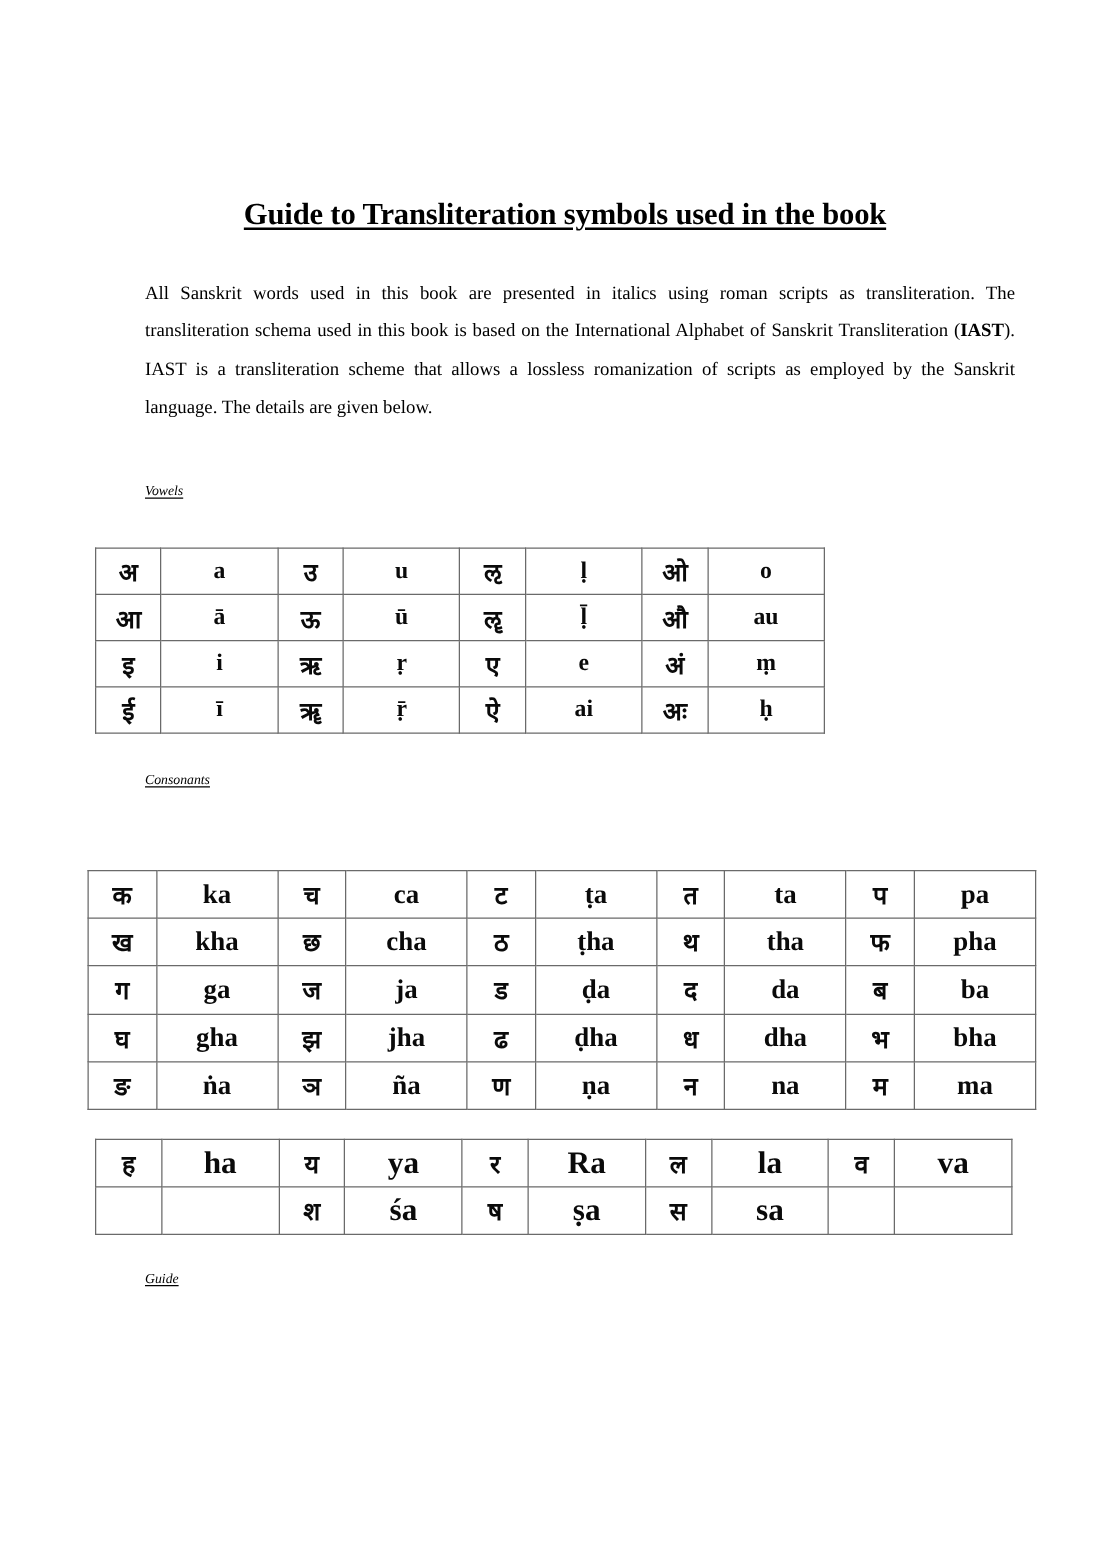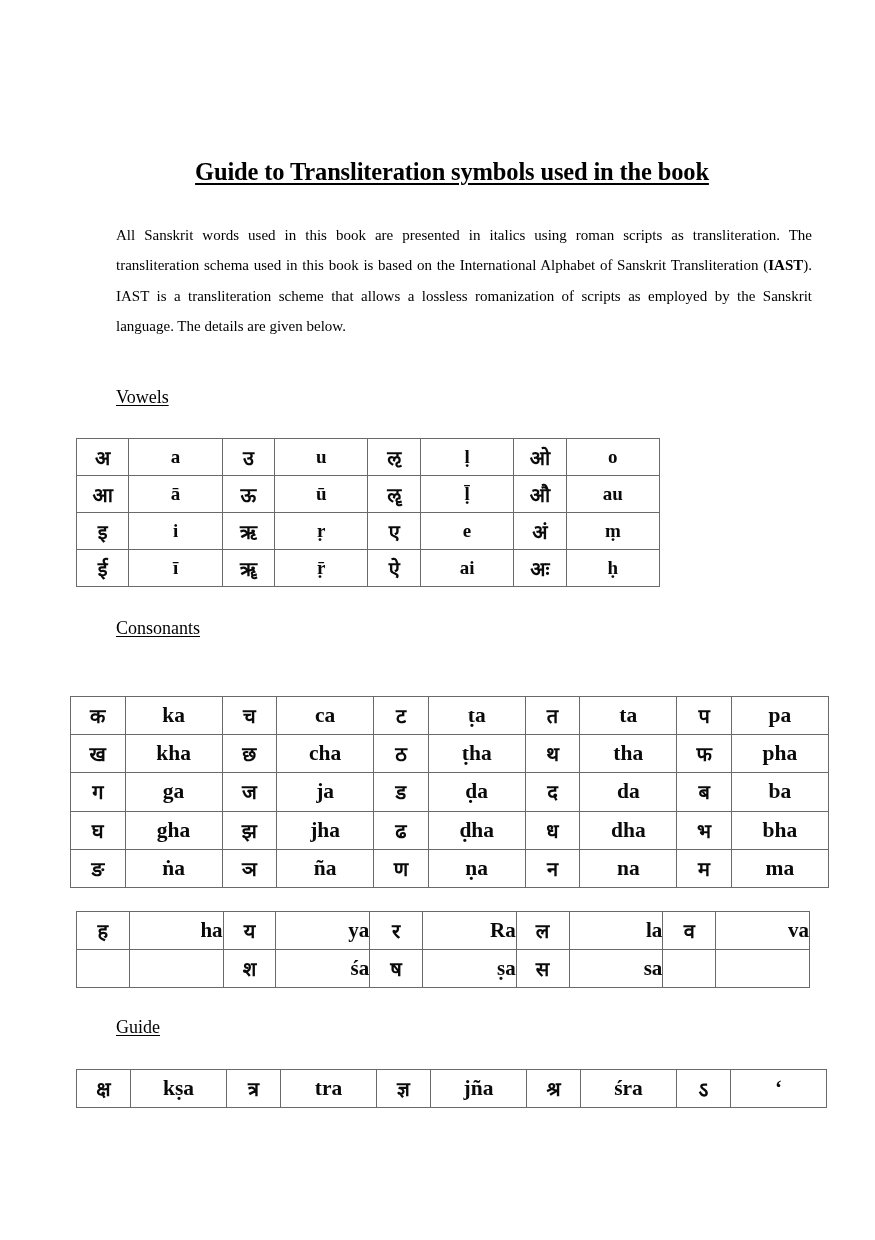--- a/index.html
+++ b/index.html
@@ -50,21 +50,22 @@
     line-height: 30.4px;
     text-align: justify;
     text-align-last: left;
     hyphens: none;
   }
   .intro b { font-weight: bold; }
 
   
   .section-label {
     position: absolute;
-    font-size: 18px;
+    font-size: 11px;
+    font-style: italic;
     text-decoration: underline;
     text-underline-offset: 2px;
     white-space: nowrap;
   }
   #label-vowels     { left: 104px; top: 347px; }
   #label-consonants { left: 104px; top: 578px; }
   #label-others     { left: 104px; top: 977px; }
 
   
   table.grid {
@@ -111,21 +112,21 @@
   #table-consonants td.latin { font-size: 21.5px; }
 
   
   #table-semivowels {
     left: 64px;
     top: 871px;
     width: 734px;
   }
   #table-semivowels td { height: 37px; }
   #table-semivowels td.deva  { font-size: 20px; }
-  #table-semivowels td.latin { font-size: 21px; text-align: right; }
+  #table-semivowels td.latin { font-size: 25px; }
 
   
   #table-others {
     left: 64px;
     top: 1029px;
     width: 751px;
   }
   #table-others td { height: 37px; }
   #table-others td.deva  { font-size: 20px; }
   #table-others td.latin { font-size: 21.5px; }
@@ -319,42 +320,14 @@
           <td class="deva">स</td>
           <td class="latin">sa</td>
           <td class="deva"></td>
           <td class="latin"></td>
         </tr>
       </tbody>
     </table>
 
   <div class="section-label" id="label-others">Guide</div>
 
-  <table class="grid" id="table-others">
-      <colgroup>
-        <col style="width: 7.2%;">
-        <col style="width: 12.8%;">
-        <col style="width: 7.2%;">
-        <col style="width: 12.8%;">
-        <col style="width: 7.2%;">
-        <col style="width: 12.8%;">
-        <col style="width: 7.2%;">
-        <col style="width: 12.8%;">
-        <col style="width: 7.2%;">
-        <col style="width: 12.8%;">
-      </colgroup>
-      <tbody>
-        <tr>
-          <td class="deva">क्ष</td>
-          <td class="latin">kṣa</td>
-          <td class="deva">त्र</td>
-          <td class="latin">tra</td>
-          <td class="deva">ज्ञ</td>
-          <td class="latin">jña</td>
-          <td class="deva">श्र</td>
-          <td class="latin">śra</td>
-          <td class="avagraha-mark">ऽ</td>
-          <td class="apostrophe-mark">‘</td>
-        </tr>
-      </tbody>
-    </table>
 
 </div>
 
 </body></html>

